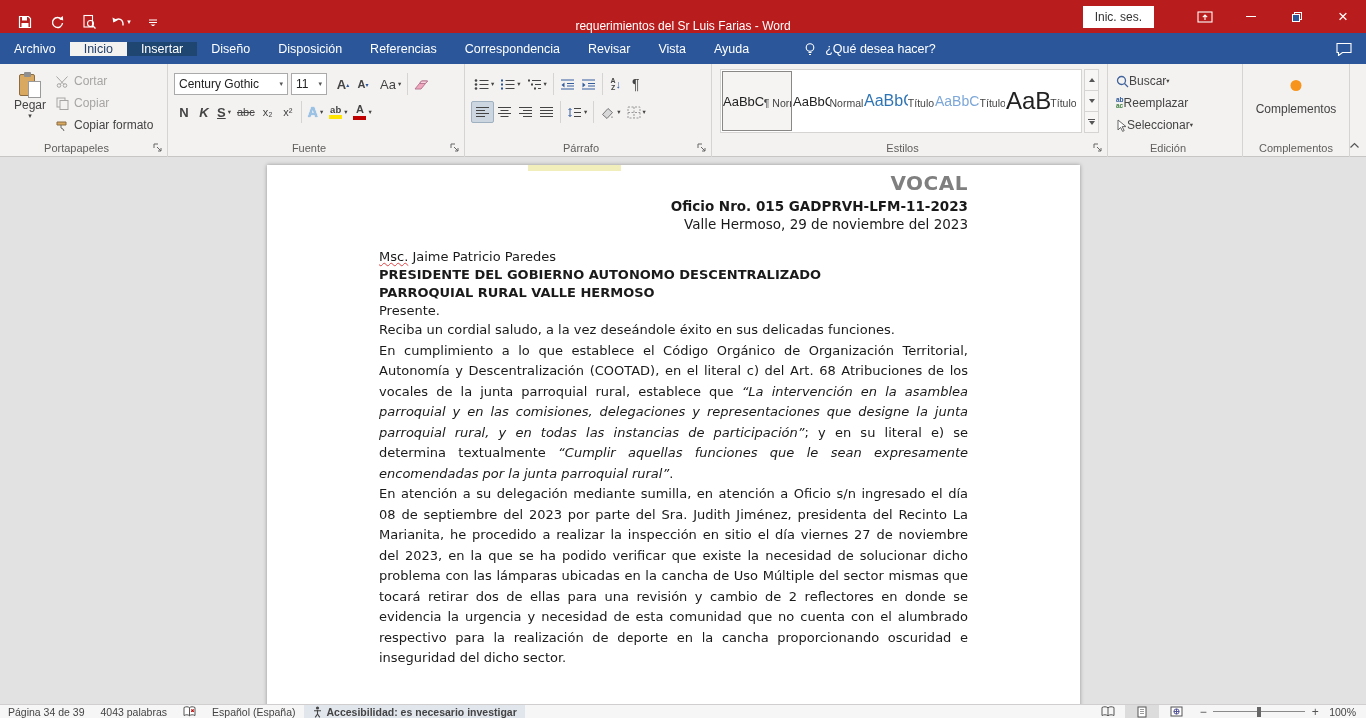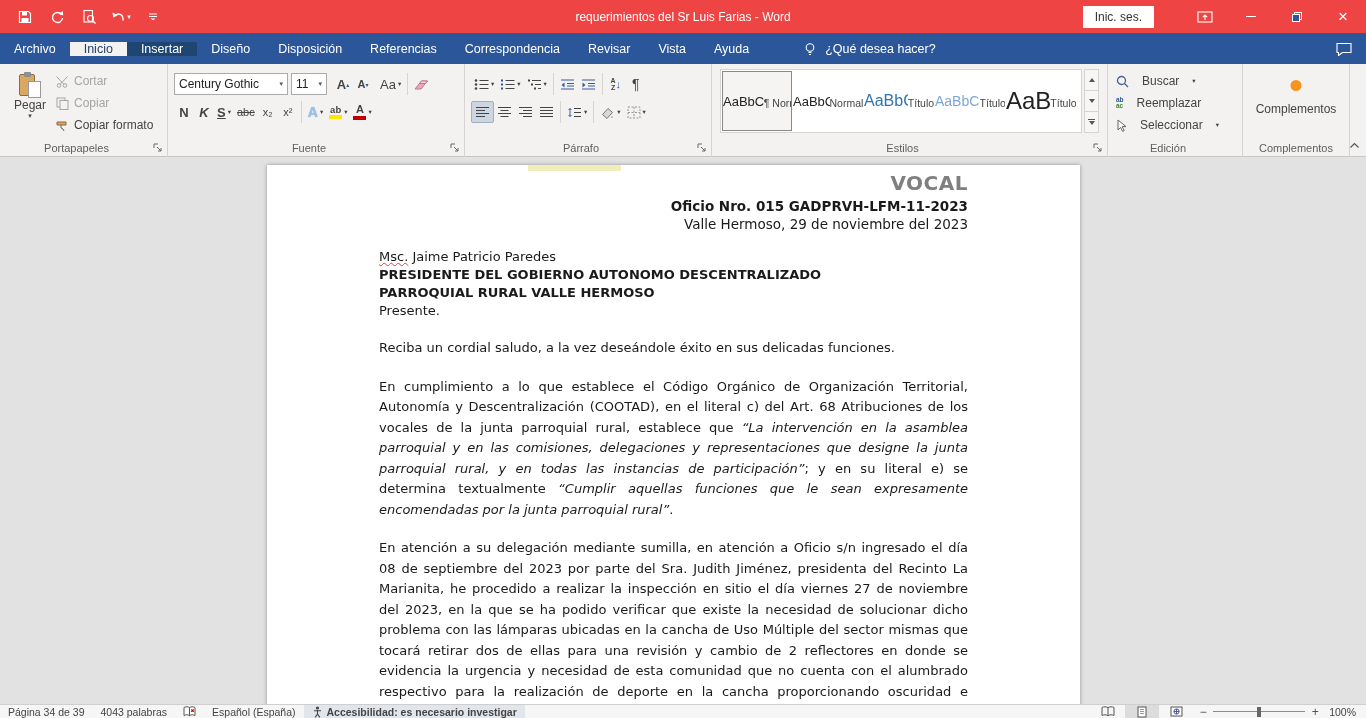--- a/index.html
+++ b/index.html
@@ -1,20 +1,20 @@
 <!DOCTYPE html>
 <html><head>
 <meta charset="utf-8">
 <style>
   * { margin:0; padding:0; box-sizing:border-box; }
   html,body { width:1366px; height:718px; overflow:hidden; font-family:"Liberation Sans", sans-serif; }
   #app { width:1366px; height:718px; display:flex; flex-direction:column; background:#e2e2e2; }
 
   
-  .titlebar { height:33px; background:#ef4444; color:#fff; display:flex; align-items:center; position:relative; flex:0 0 auto; }
+  .titlebar { height:33px; background:#b91c1c; color:#fff; display:flex; align-items:flex-end; position:relative; flex:0 0 auto; }
   .qat { display:flex; align-items:center; gap:10px; margin-left:14px; z-index:2; }
   .qat-btn { width:22px; height:22px; display:flex; align-items:center; justify-content:center; cursor:default; }
   .qat-caret { font-size:7px; margin-left:1px; }
   .win-title { position:absolute; left:0; right:0; text-align:center; font-size:12px; color:#fff; }
   .tb-right { margin-left:auto; display:flex; align-items:center; z-index:2; }
   .signin { background:#fff; color:#333; font-size:12px; padding:4px 12px; margin-right:28px; cursor:default; }
   .winbtn { width:46px; height:33px; display:flex; align-items:center; justify-content:center; font-size:14px; }
   .restore-glyph { position:relative; width:10px; height:10px; }
   .restore-glyph span { position:absolute; width:8px; height:8px; border:1px solid #fff; }
   .restore-glyph .r1 { right:0; top:0; }
@@ -80,41 +80,41 @@
   .st-label { font-size:10.5px; color:#444; margin-top:4px; white-space:nowrap; overflow:hidden; max-width:66px; }
   .st-scroll { position:absolute; left:372px; top:5px; width:15px; height:64px; display:flex; flex-direction:column; }
   .st-sbtn { flex:1; border:1px solid #d6d4d2; border-top:none; background:#f7f6f5; display:flex; align-items:center; justify-content:center; }
   .st-sbtn:first-child { border-top:1px solid #d6d4d2; }
   .tri-up { width:0;height:0;border-left:3px solid transparent;border-right:3px solid transparent;border-bottom:4px solid #555; }
   .tri-dn { width:0;height:0;border-left:3px solid transparent;border-right:3px solid transparent;border-top:4px solid #555; }
   .more-g { display:flex; flex-direction:column; align-items:center; }
   .more-g i { width:7px; height:1px; background:#555; margin-bottom:1px; }
 
   
-  .edit-row { display:flex; align-items:center; gap:13px; height:22px; font-size:12px; padding-left:8px; }
+  .edit-row { display:flex; align-items:center; gap:0; height:22px; font-size:12px; padding-left:8px; }
   .repl-ic { display:flex; flex-direction:column; line-height:1; font-size:6.5px; color:#2b579a; font-weight:bold; }
 
   
   .addin-dot { position:absolute; left:50%; top:16px; transform:translateX(-50%); width:11px; height:11px; border-radius:50%; background:#f7941d; }
   .addin-label { position:absolute; top:38px; left:0; right:0; text-align:center; font-size:12px; color:#444; }
   .collapse { position:absolute; right:5px; bottom:5px; width:14px; height:12px; display:flex; align-items:center; justify-content:center; }
 
   
   .docarea { flex:1 1 auto; position:relative; background:#e2e2e2; overflow:hidden; }
   .page { position:absolute; left:267px; top:8px; width:813px; height:560px; background:#fff; box-shadow:0 0 4px rgba(0,0,0,.35); }
   .hl-frag { position:absolute; left:261px; top:0; width:93px; height:6px; background:#f1eebc; }
   .page-content { padding:6px 112px 0 112px; font-family:"DejaVu Sans", sans-serif; color:#1a1a1a; }
   .doc-head { text-align:right; }
   .vocal { font-size:20px; font-weight:bold; color:#7f7f7f; letter-spacing:.5px; }
   .oficio { font-size:13.5px; font-weight:bold; margin-top:3px; }
   .dateline { font-size:13.5px; margin-top:2px; }
   .recipient { margin-top:16px; font-size:13px; line-height:18px; }
   .bold { font-weight:bold; }
   .wavy { text-decoration:underline; text-decoration-style:wavy; text-decoration-color:#e04343; text-decoration-thickness:1px; }
-  .para { margin-top:18px; font-size:13px; line-height:20.5px; }
+  .para { font-size:13px; line-height:20.5px; }
   .just { text-align:justify; }
   .ital { font-style:italic; }
 
   
   .statusbar { height:14px; background:#f6f6f6; border-top:1px solid #d0cece; display:flex; align-items:center; font-size:10.5px; color:#444; flex:0 0 auto; }
   .sb-item { padding:0 8px; display:flex; align-items:center; gap:4px; height:14px; cursor:default; white-space:nowrap; }
   .sb-acc { background:rgba(43,87,154,.10); font-weight:bold; }
   .sb-right { margin-left:auto; display:flex; align-items:center; height:14px; }
   .view-btn { width:34px; height:14px; display:flex; align-items:center; justify-content:center; }
   .view-btn.sel { background:#dcdcdc; }

